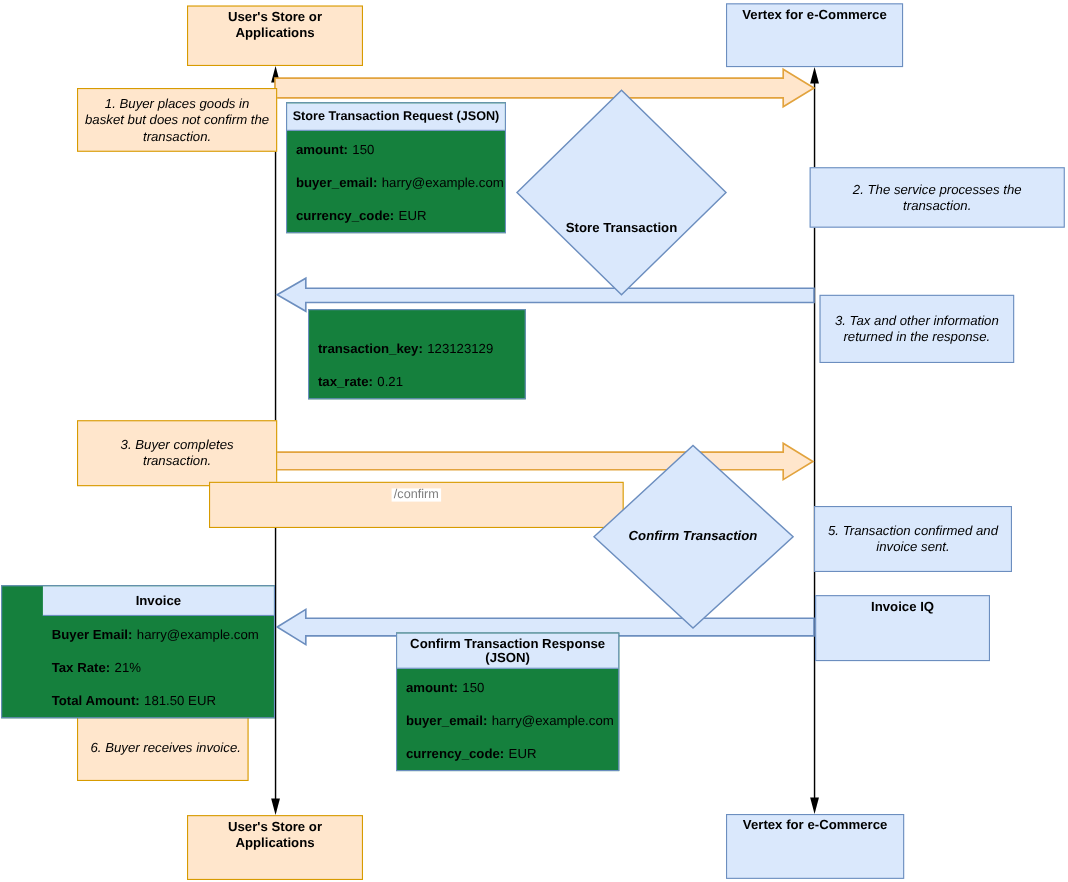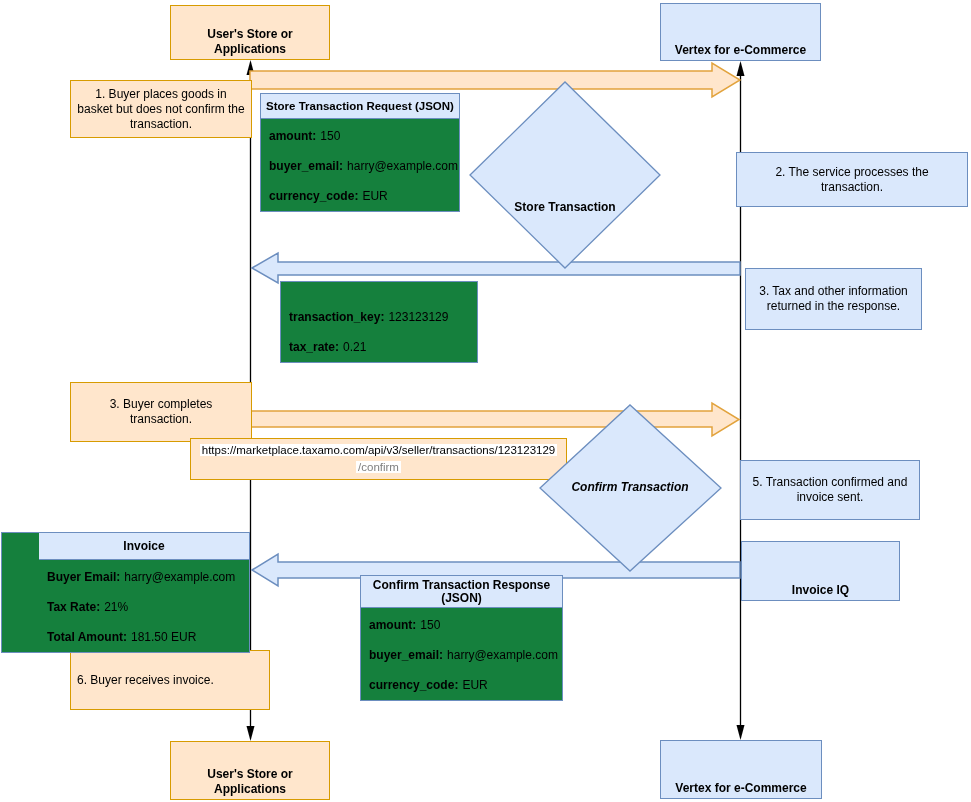--- a/index.html
+++ b/index.html
@@ -4,24 +4,24 @@
 <style>
   html,body{margin:0;padding:0;background:#ffffff;}
   #canvas{position:relative;width:971px;height:802px;background:#fff;overflow:hidden;
           font-family:"Liberation Sans",sans-serif;color:#000;}
   .layer{position:absolute;left:0;top:0;width:971px;height:802px;}
   #svg-base{z-index:1;}
   #svg-diamonds{z-index:3;pointer-events:none;}
   .box{position:absolute;box-sizing:border-box;font-size:12px;z-index:2;}
   .orange{background:#FFE6CC;border:1px solid #D79B00;}
   .blue{background:#DAE8FC;border:1px solid #6C8EBF;}
-  .actor{display:flex;align-items:flex-end;justify-content:center;text-align:center;
+  .actor{display:flex;align-items:flex-start;justify-content:center;text-align:center;
          font-weight:bold;line-height:15px;padding:2px;}
-  .note{display:flex;align-items:center;justify-content:flex-start;text-align:center;
-        line-height:15px;padding:3px 6px;}
+  .note{display:flex;align-items:center;justify-content:flex-end;text-align:center;
+        line-height:15px;padding:3px 6px;font-style:italic;}
   .kvbox{background:#15803d;border:1px solid #6C8EBF;padding:0;}
   .kvbox .hdr{background:#DAE8FC;border-bottom:1px solid #6C8EBF;font-weight:bold;
               text-align:center;display:flex;align-items:center;justify-content:center;
               line-height:13px;}
   .hdr-1line{height:24px;white-space:nowrap;font-size:11.5px;}
   .hdr-2line{height:29px;padding:1px 4px;}
   .kvbox .row{height:30px;display:flex;align-items:center;padding-left:8px;
               white-space:nowrap;overflow:visible;}
   .row .k{font-weight:bold;}
   .row .v{margin-left:4px;}
@@ -81,21 +81,21 @@
   </div>
   <div class="box blue note" style="left:745px;top:268px;width:177px;height:62px;">
     <span>3. Tax and other information returned in the response.</span>
   </div>
   <div class="box orange note" style="left:70px;top:382px;width:182px;height:60px;">
     <span>3. Buyer completes transaction.</span>
   </div>
   <div class="box blue note" style="left:740px;top:460px;width:180px;height:60px;">
     <span>5. Transaction confirmed and invoice sent.</span>
   </div>
-  <div class="box orange note" style="left:70px;top:650px;width:200px;height:60px;">
+  <div class="box orange note" style="left:70px;top:650px;width:156px;height:60px;">
     <span>6. Buyer receives invoice.</span>
   </div>
 
   <div class="box kvbox" style="left:260px;top:93px;width:200px;">
     <div class="hdr hdr-1line">Store Transaction Request (JSON)</div>
     <div>
       <div class="row" style="margin-top:2px;">
         <span class="k">amount:</span>
         <span class="v">150</span>
       </div>
@@ -117,23 +117,20 @@
         <span class="v">123123129</span>
       </div>
       <div class="row">
         <span class="k">tax_rate:</span>
         <span class="v">0.21</span>
       </div>
     </div>
   </div>
 
   <div class="box orange urlbox" style="left:190px;top:438px;width:377px;height:42px;">
-    <div>
-      <span class="whitebg">https://marketplace.taxamo.com/api/v3/seller/transactions/123123129</span>
-    </div>
     <div>
       <span class="whitebg gray">/confirm</span>
     </div>
   </div>
 
   <div class="box blue actor" style="left:741px;top:541px;width:159px;height:60px;">
     <span>Invoice IQ</span>
   </div>
 
   <div class="box kvbox" style="left:1px;top:532px;width:249px;padding-left:37px;">

